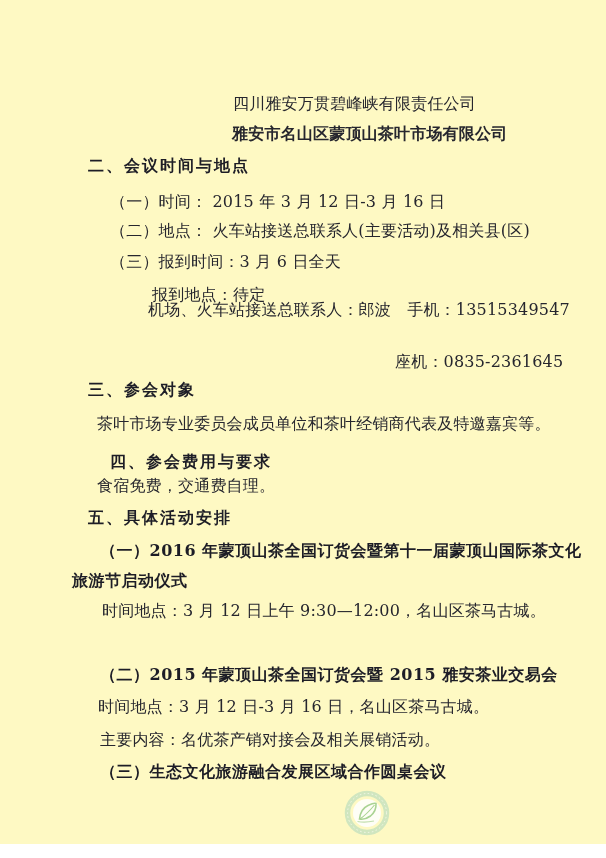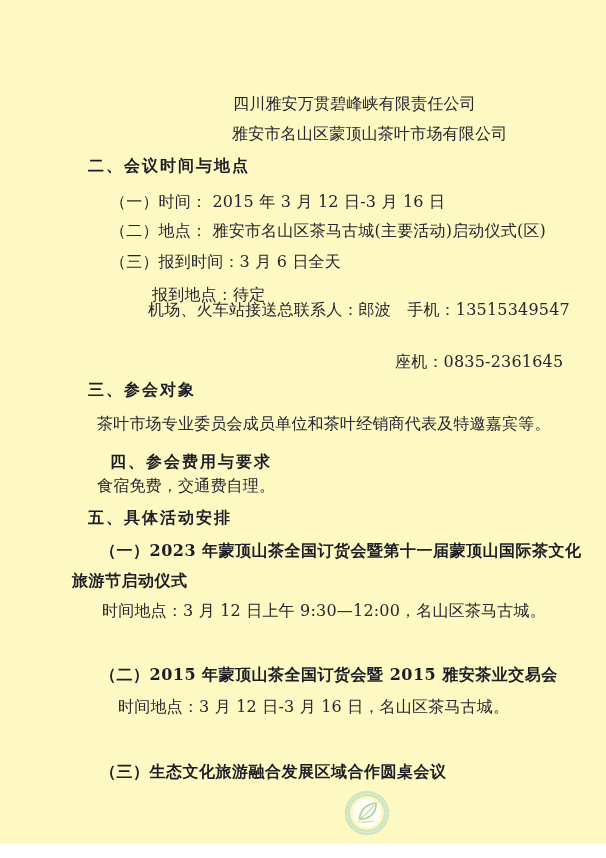--- a/index.html
+++ b/index.html
@@ -49,44 +49,45 @@
     height: 3px;
     background: #474747;
   }
 </style>
 </head>
 <body>
 
 <div class="page">
 
   <div class="ln" style="left:233px; top:94px;">四川雅安万贯碧峰峡有限责任公司</div>
-  <div class="ln" style="left:232px; top:124px;">雅安市名山区蒙顶山茶叶市场有限公司</div>
+  <div class="ln" style="left:232px; top:124px;font-weight:bold;">雅安市名山区蒙顶山茶叶市场有限公司</div>
 
   <div class="ln hd" style="left:88px;  top:156px;">二、会议时间与地点</div>
   <div class="ln" style="left:110px; top:192px;">（一）时间： 2015 年 3 月 12 日-3 月 16 日</div>
-  <div class="ln" style="left:110px; top:221px;">（二）地点： 雅安市名山区茶马古城(主要活动)启动仪式(区)</div>
+  <div class="ln" style="left:110px; top:221px;">（二）地点： 火车站接送总联系人(主要活动)及相关县(区)</div>
   <div class="ln" style="left:110px; top:252px;">（三）报到时间：3 月 6 日全天</div>
   <div class="ln" style="left:152px; top:285px;">报到地点：待定</div>
   <div class="ln" style="left:148px; top:300px;">机场、火车站接送总联系人：郎波　手机：13515349547</div>
   <div class="ln" style="left:395px; top:352px;">座机：0835-2361645</div>
 
   <div class="ln hd" style="left:88px; top:380px;">三、参会对象</div>
   <div class="ln" style="left:97px;  top:414px;">茶叶市场专业委员会成员单位和茶叶经销商代表及特邀嘉宾等。</div>
 
   <div class="ln hd" style="left:88px; top:452px;margin-left:22px;">四、参会费用与要求</div>
   <div class="ln hd" style="left:88px; top:508px;">五、具体活动安排</div>
 
   <div class="ln" style="left:97px;  top:476px;">食宿免费，交通费自理。</div>
 
-  <div class="ln t" style="left:100px; top:541px;">（一）2023 年蒙顶山茶全国订货会暨第十一届蒙顶山国际茶文化</div>
+  <div class="ln t" style="left:100px; top:541px;">（一）2016 年蒙顶山茶全国订货会暨第十一届蒙顶山国际茶文化</div>
   <div class="ln t" style="left:72px;  top:571px;text-align:center;">旅游节启动仪式</div>
   <div class="ln" style="left:102px; top:601px;">时间地点：3 月 12 日上午 9:30—12:00，名山区茶马古城。</div>
 
   <div class="ln t" style="left:100px; top:665px;">（二）2015 年蒙顶山茶全国订货会暨 2015 雅安茶业交易会</div>
-  <div class="ln" style="left:98px;  top:697px;margin-left:20px;">时间地点：3 月 12 日-3 月 16 日，名山区茶马古城。</div>
+  <div class="ln" style="left:98px;  top:697px;">时间地点：3 月 12 日-3 月 16 日，名山区茶马古城。</div>
+  <div class="ln" style="left:100px; top:730px;">主要内容：名优茶产销对接会及相关展销活动。</div>
 
   <div class="ln t" style="left:100px; top:762px;">（三）生态文化旅游融合发展区域合作圆桌会议</div>
 
   <svg class="watermark" viewBox="0 0 48 48" aria-hidden="true">
     <circle cx="24" cy="24" r="19.5" fill="none" stroke="#c9e3bf" stroke-width="5.5"></circle>
     <circle cx="24" cy="24" r="19.5" fill="none" stroke="#ffffff" stroke-width="1" stroke-dasharray="1.5 2.5" opacity="0.7"></circle>
     <circle cx="24" cy="24" r="14" fill="#ffffff"></circle>
     <path d="M16.5 30 Q17.5 20 25 16.5 Q31.5 13.5 33 14.5 Q33.5 22 27.5 27 Q22 31 16.5 30 Z" fill="none" stroke="#9bcd8b" stroke-width="1.6"></path>
     <path d="M17 30 Q24 25 31.5 16" fill="none" stroke="#9bcd8b" stroke-width="1.1"></path>
     <path d="M14.5 32.5 Q22 34 31 32" fill="none" stroke="#b7dbaa" stroke-width="1.2"></path>

